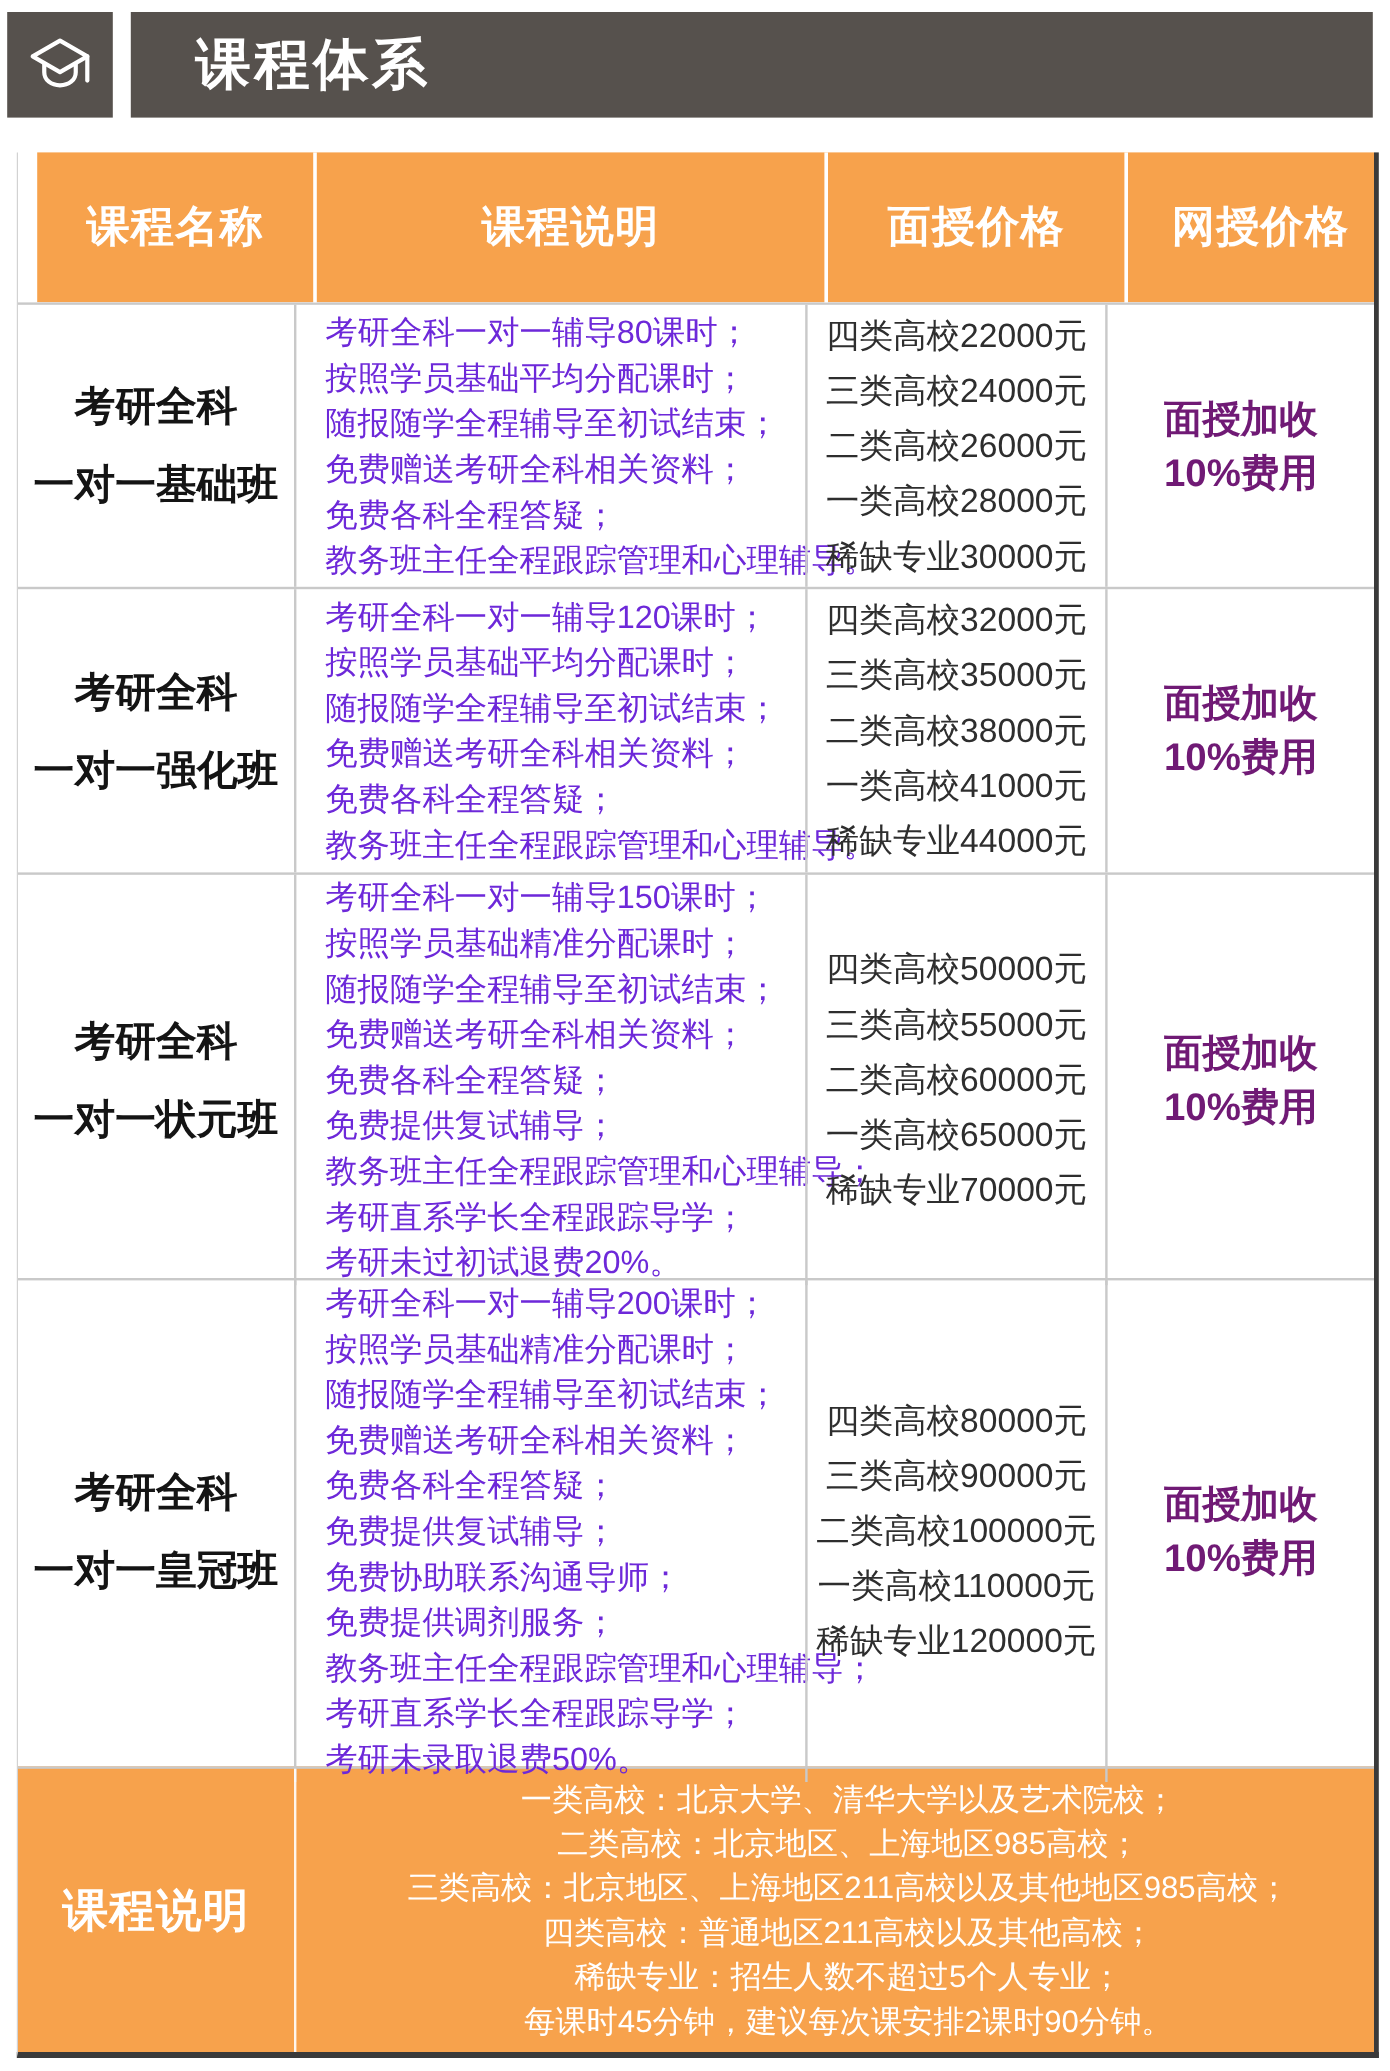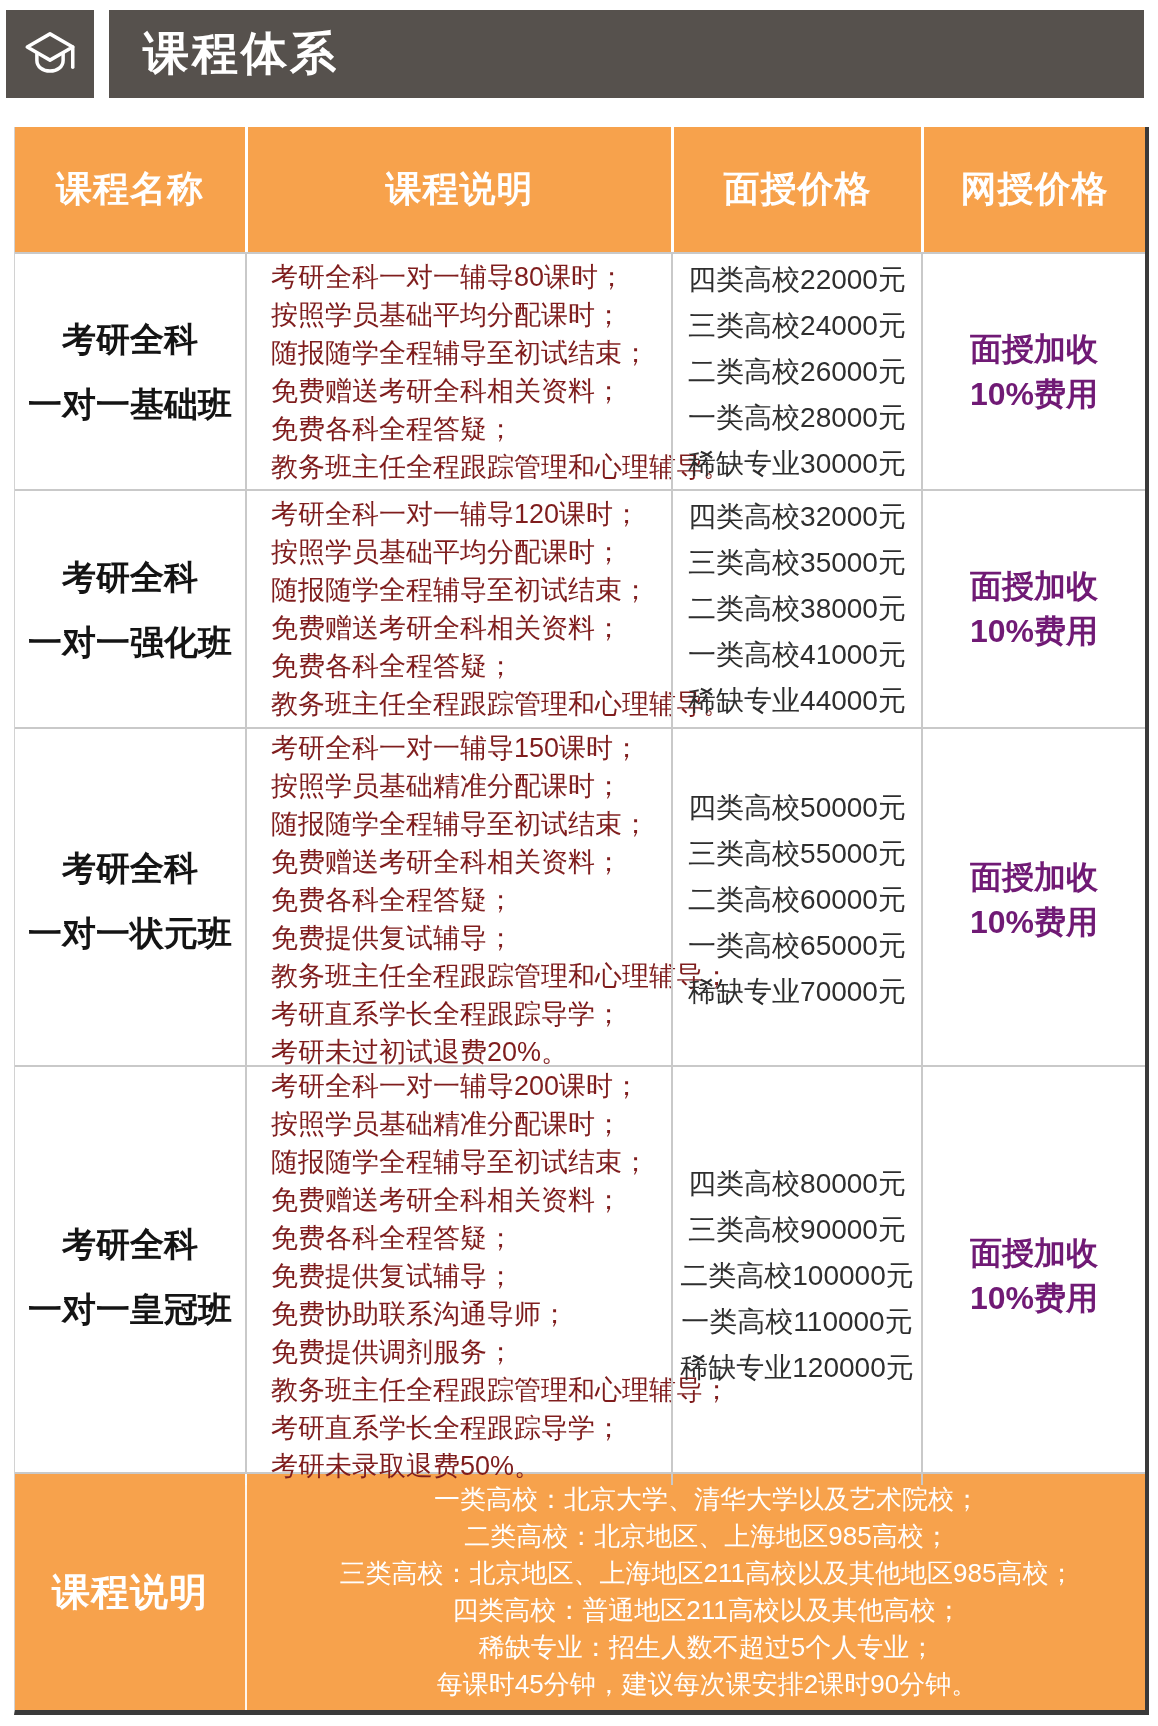--- a/index.html
+++ b/index.html
@@ -15,57 +15,57 @@
     position:absolute;top:10px;left:6px;right:14px;
     height:88px;display:flex;gap:15px;
   }
   .icon-box{
     width:88px;height:88px;background:var(--gray);
     display:flex;align-items:center;justify-content:center;flex:0 0 auto;
   }
   .title-bar{
     flex:1;background:var(--gray);
     display:flex;align-items:center;
-    padding-left:34px;
+    padding-left:54px;
   }
   .page-title{
     color:#ffffff;font-size:46px;font-weight:bold;letter-spacing:3px;
   }
   
   .course-table{
     position:absolute;top:127px;left:14px;width:1130px;
     border-right:4px solid #3a3a3a;
     border-bottom:5px solid #3a3a3a;
     border-left:1px solid #d2d2d2;
     box-sizing:content-box;
   }
   .tr{display:grid;grid-template-columns:230px 426px 250px 224px;}
   .tr.foot{grid-template-columns:230px 1fr;}
-  .tr.head{height:125px;background:var(--orange);}
+  .tr.head{height:125px;background:var(--orange);margin-left:16px;}
   .tr.r1{height:235px;}
   .tr.r2{height:236px;}
   .tr.r3{height:336px;}
   .tr.r4{height:405px;}
   .tr.foot{height:236px;background:var(--orange);}
   .tr.body{border-top:2px solid #c9c9c9;background:#fff;}
   .tr.foot{border-top:2px solid #c9c9c9;}
   .th{
     display:flex;align-items:center;justify-content:center;
     color:#fff;font-size:36px;font-weight:bold;letter-spacing:1px;
   }
   .th + .th{border-left:3px solid #ffffff;}
   .td{display:flex;flex-direction:column;justify-content:center;min-width:0;}
   .td + .td{border-left:2px solid #c9c9c9;}
   .td.name{text-align:center;}
   .name1,.name2{
     font-size:34px;font-weight:bold;color:#141414;line-height:40px;
   }
   .name2{margin-top:25px;}
   .td.desc{padding-left:24px;padding-right:6px;}
-  .desc-line{font-size:27px;line-height:38px;color:#7f1d1d;white-space:nowrap;}
+  .desc-line{font-size:27px;line-height:38px;color:#6d28d9;white-space:nowrap;}
   .td.price{align-items:center;}
   .price-line{font-size:28px;line-height:46px;color:#2e2e2e;white-space:nowrap;}
   .td.offline{align-items:center;text-align:center;}
   .offline-line{font-size:32px;font-weight:bold;color:#701a75;line-height:45px;}
   
   .foot-label{
     display:flex;align-items:center;justify-content:center;
     color:#fff;font-size:38px;font-weight:bold;letter-spacing:1px;
   }
   .foot-notes{

